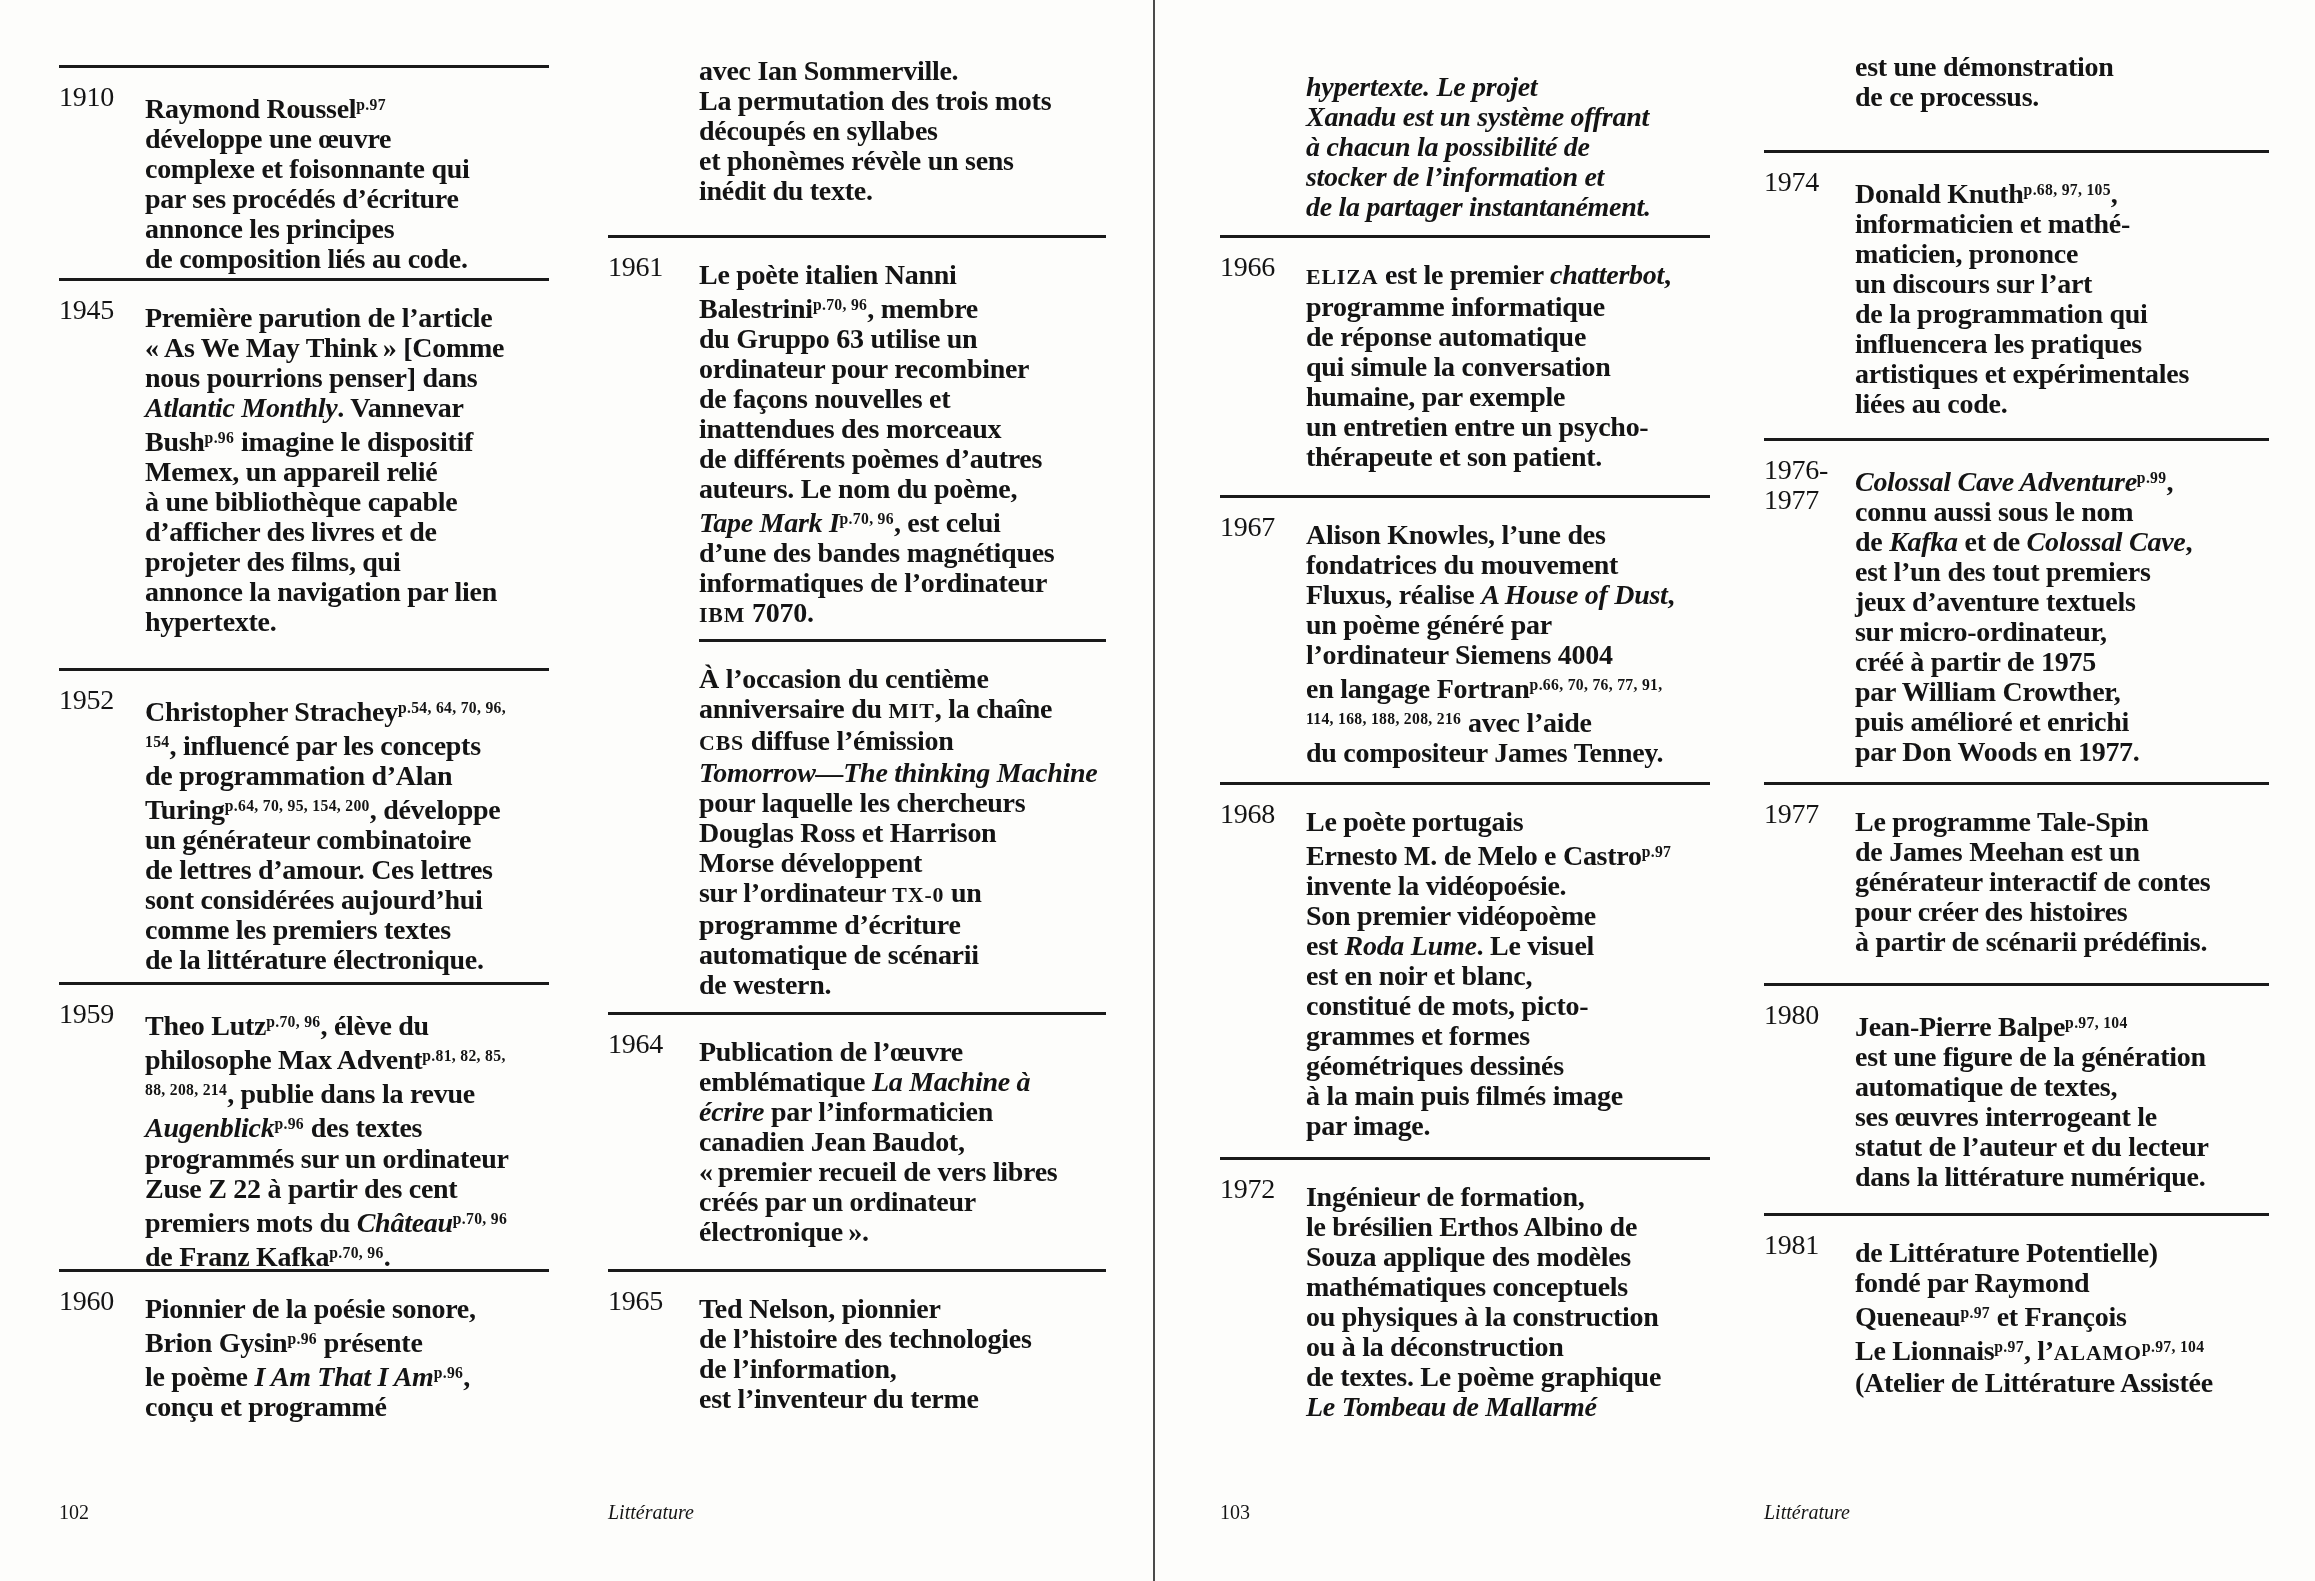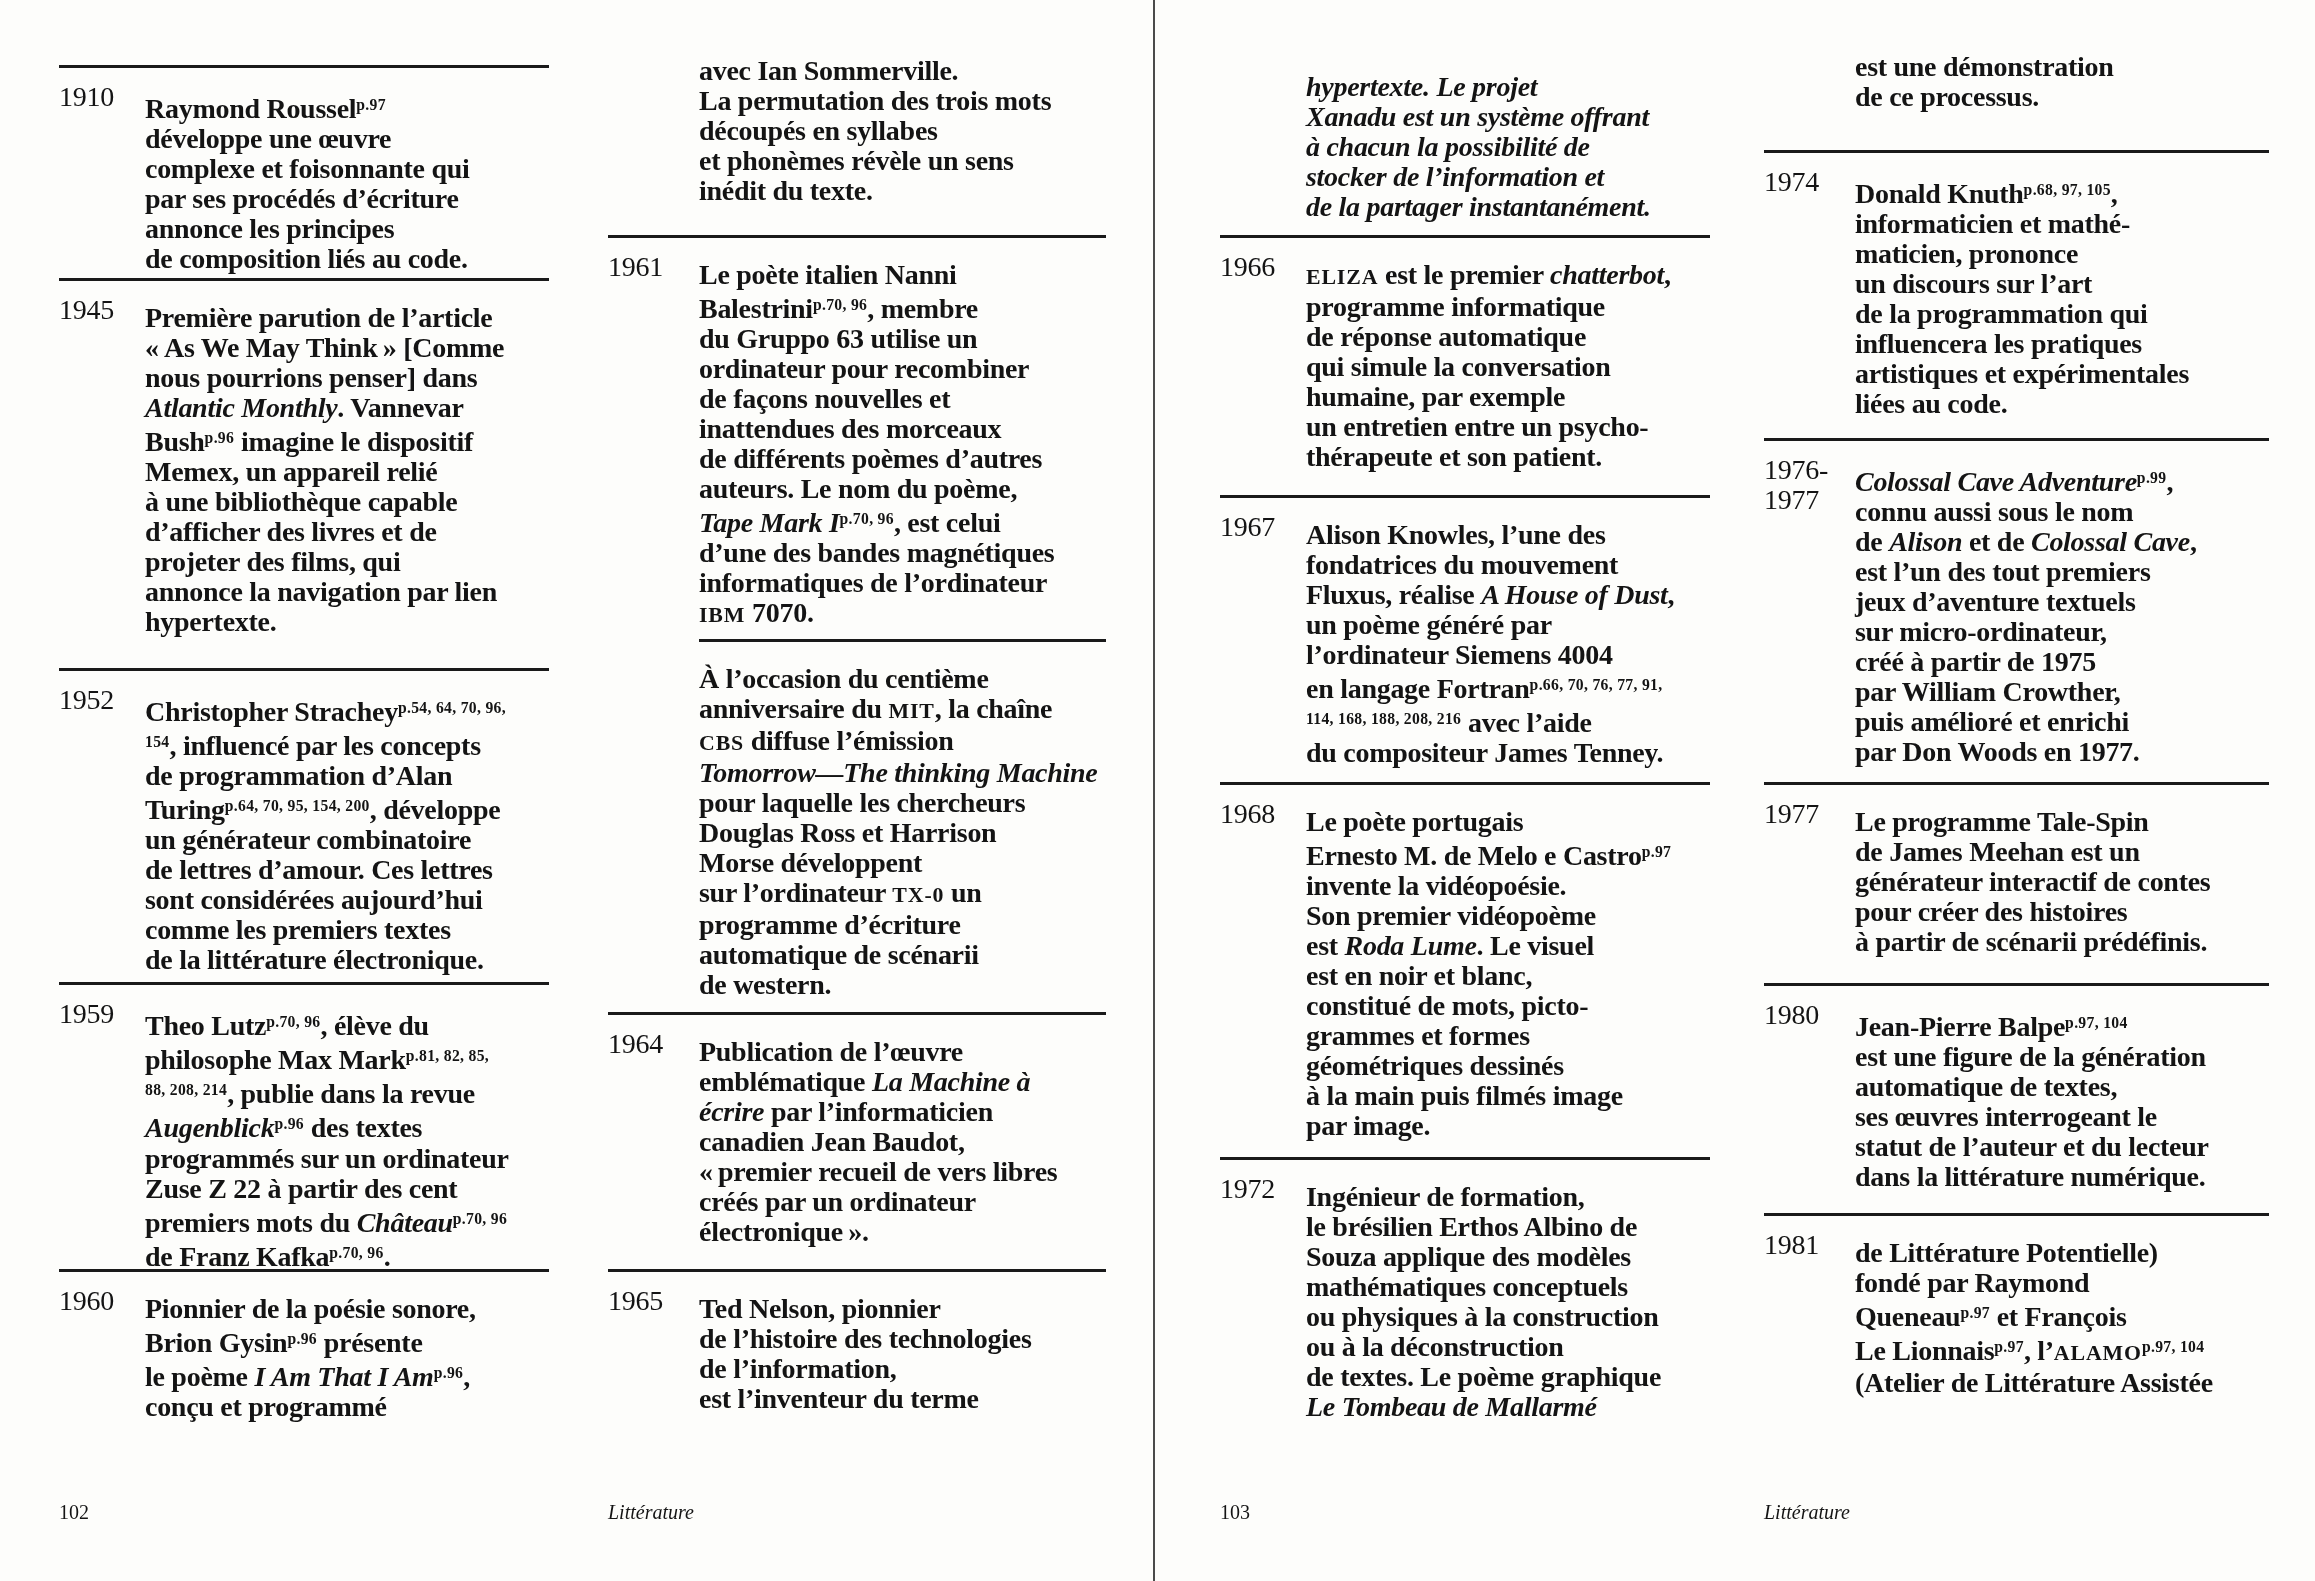--- a/index.html
+++ b/index.html
@@ -105,21 +105,21 @@
             <div class="line"><span>de la littérature électronique.</span></div>
           </div>
         </div>
         <div class="entry has-rule" style="top: 982px;">
           <div class="rule" style="background: rgb(26, 26, 26);"></div>
           <div class="entry-year">
             <div class="year-line">1959</div>
           </div>
           <div class="entry-body">
             <div class="line"><span>Theo Lutz</span><span class="run-sup">p.70, 96</span><span>, élève du</span></div>
-            <div class="line"><span>philosophe Max Mark</span><span class="run-sup">p.81, 82, 85,</span></div>
+            <div class="line"><span>philosophe Max Advent</span><span class="run-sup">p.81, 82, 85,</span></div>
             <div class="line"><span class="run-sup">88, 208, 214</span><span>, publie dans la revue</span></div>
             <div class="line"><span class="run-i">Augenblick</span><span class="run-sup">p.96</span><span> des textes</span></div>
             <div class="line"><span>programmés sur un ordinateur</span></div>
             <div class="line"><span>Zuse Z 22 à partir des cent</span></div>
             <div class="line"><span>premiers mots du </span><span class="run-i">Château</span><span class="run-sup">p.70, 96</span></div>
             <div class="line"><span>de Franz Kafka</span><span class="run-sup">p.70, 96</span><span>.</span></div>
           </div>
         </div>
         <div class="entry has-rule" style="top: 1269px;">
           <div class="rule" style="background: rgb(26, 26, 26);"></div>
@@ -310,21 +310,21 @@
         </div>
         <div class="entry has-rule" style="top: 438px;">
           <div class="rule" style="background: rgb(26, 26, 26);"></div>
           <div class="entry-year">
             <div class="year-line">1976-</div>
             <div class="year-line">1977</div>
           </div>
           <div class="entry-body">
             <div class="line"><span class="run-i">Colossal Cave Adventure</span><span class="run-sup">p.99</span><span>,</span></div>
             <div class="line"><span>connu aussi sous le nom</span></div>
-            <div class="line"><span>de </span><span class="run-i">Alison</span><span> et de </span><span class="run-i">Colossal Cave</span><span>,</span></div>
+            <div class="line"><span>de </span><span class="run-i">Kafka</span><span> et de </span><span class="run-i">Colossal Cave</span><span>,</span></div>
             <div class="line"><span>est l’un des tout premiers</span></div>
             <div class="line"><span>jeux d’aventure textuels</span></div>
             <div class="line"><span>sur micro-ordinateur,</span></div>
             <div class="line"><span>créé à partir de 1975</span></div>
             <div class="line"><span>par William Crowther,</span></div>
             <div class="line"><span>puis amélioré et enrichi</span></div>
             <div class="line"><span>par Don Woods en 1977.</span></div>
           </div>
         </div>
         <div class="entry has-rule" style="top: 782px;">

